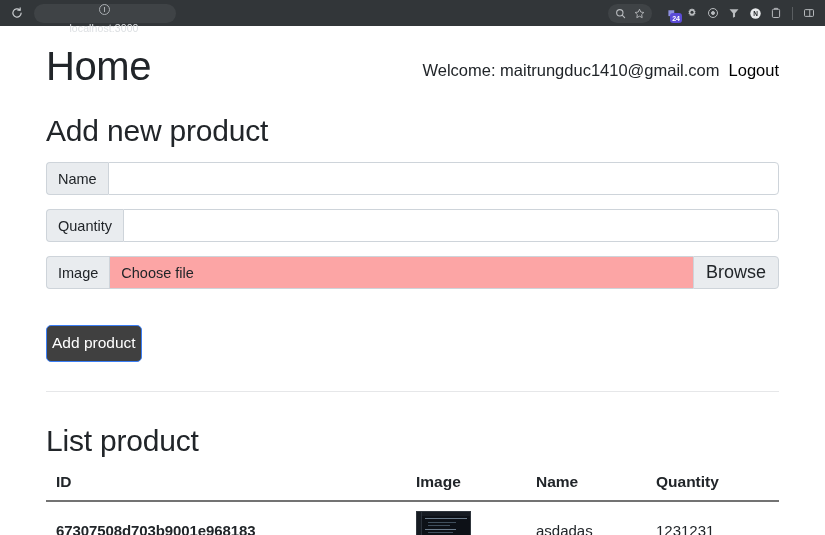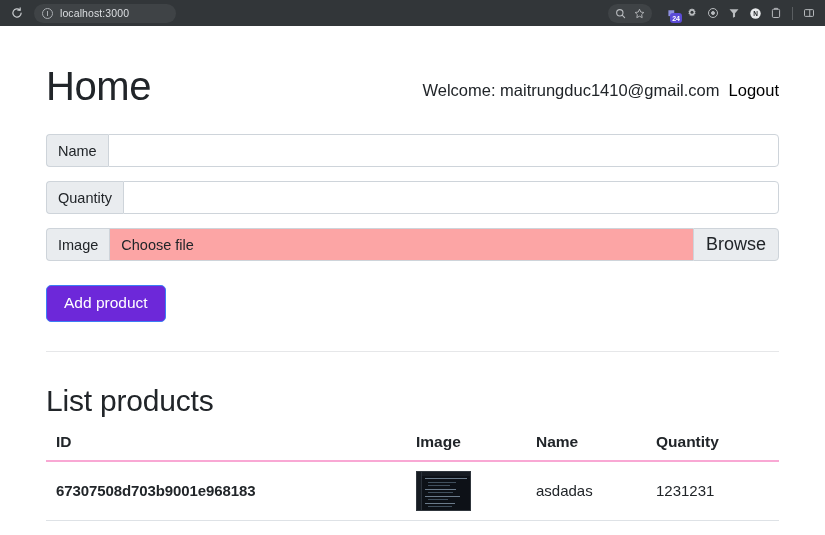--- a/index.html
+++ b/index.html
@@ -48,20 +48,21 @@
   .url-pill {
     display: flex;
     align-items: center;
     gap: 7px;
     height: 19px;
     background: #3f4346;
     border-radius: 10px;
     padding: 0 10px 0 8px;
     min-width: 142px;
     margin-left: 2px;
+    flex-direction: column;
   }
 
   .url-pill .info-icon {
     width: 11px;
     height: 11px;
     border: 1.2px solid #a9adb1;
     border-radius: 50%;
     position: relative;
     flex: none;
   }
@@ -153,21 +154,20 @@
     background: #fff;
     padding: 0 46px;
     overflow: hidden;
   }
 
   .header-row {
     display: flex;
     align-items: flex-end;
     justify-content: space-between;
     padding-top: 18px;
-    margin-top: 20px;
   }
 
   .page-title {
     font-size: 40px;
     font-weight: 400;
     letter-spacing: -0.4px;
     color: #212529;
     line-height: 1.1;
   }
 
@@ -250,28 +250,28 @@
     padding: 0 12px;
     background: #e9ecef;
     border: 1px solid #ced4da;
     border-radius: 0 4px 4px 0;
     color: #212529;
     font-size: 18px;
     cursor: pointer;
   }
 
   .primary-btn {
-    margin-top: 24px;
-    background: #6d28d9;
+    margin-top: 36px;
+    background: #404040;
     color: #fff;
     border: 1px solid #3b7ef5;
     border-radius: 5px;
     font-family: "Liberation Sans", sans-serif;
     font-size: 15.5px;
-    padding: 8px 17px;
+    padding: 8px 5px;
     cursor: pointer;
     line-height: 1.2;
   }
 
   .divider {
     border: 0;
     border-top: 1px solid #e6e7e9;
     margin: 29px 0 0 0;
   }
 
@@ -284,21 +284,21 @@
     margin-top: 15px;
     font-size: 15px;
   }
 
   table.products th {
     text-align: left;
     font-weight: bold;
     font-size: 15.5px;
     color: #212529;
     padding: 0 0 9px 10px;
-    border-bottom: 2px solid #f9a8d4;
+    border-bottom: 2px solid #737373;
   }
 
   table.products td {
     padding: 9px 0 9px 10px;
     border-bottom: 1px solid #dee2e6;
     color: #212529;
     vertical-align: middle;
   }
 
   td.id-cell { font-weight: bold; font-size: 15px; letter-spacing: -0.1px; }
@@ -426,20 +426,21 @@
 
   <div class="header-row">
     <h1 class="page-title">Home</h1>
     <div class="welcome-wrap">
       <span>Welcome: maitrungduc1410@gmail.com</span>
       <a class="logout-link" href="#">Logout</a>
     </div>
   </div>
 
   <div class="add-section">
+    <h2 class="section-title">Add new product</h2>
 
     <div class="input-group">
       <span class="input-addon">Name</span>
       <input class="input-field" type="text" value="" style="">
     </div>
 
     <div class="input-group">
       <span class="input-addon">Quantity</span>
       <input class="input-field" type="text" value="" style="">
     </div>
@@ -451,21 +452,21 @@
       </div>
       <div class="browse-btn">Browse</div>
     </div>
 
     <button class="primary-btn">Add product</button>
 
     <hr class="divider">
   </div>
 
   <div class="list-section">
-    <h2 class="section-title">List products</h2>
+    <h2 class="section-title">List product</h2>
 
     <table class="products">
       <thead>
         <tr>
           <th class="col-id">ID</th>
           <th class="col-image">Image</th>
           <th class="col-name">Name</th>
           <th>Quantity</th>
         </tr>
       </thead>

